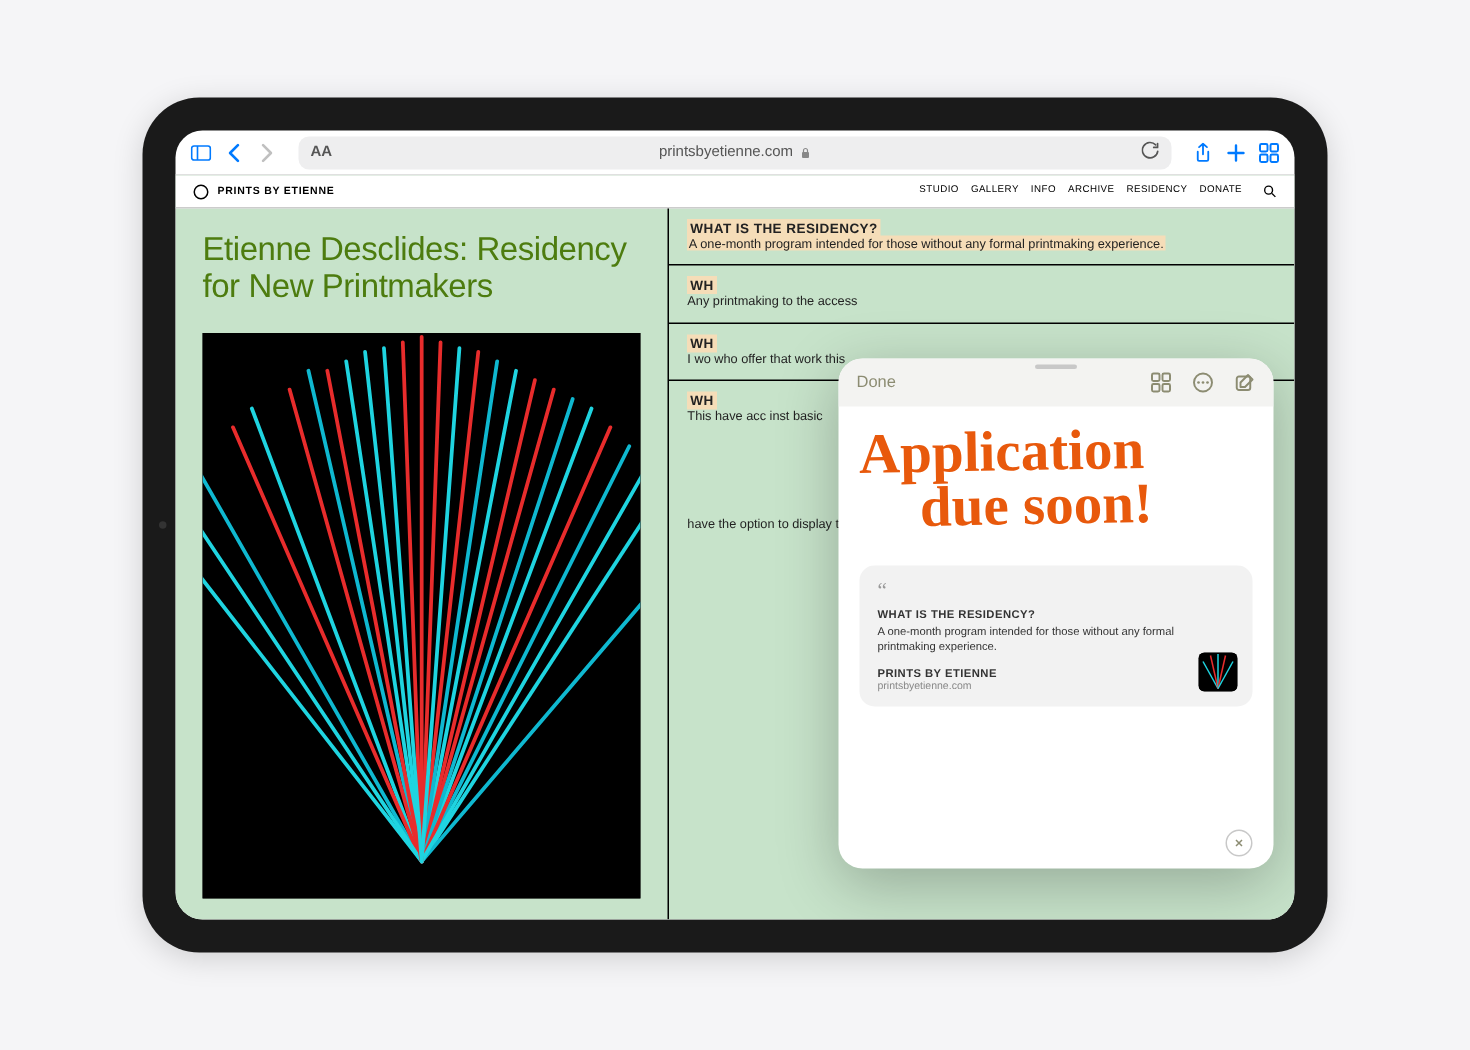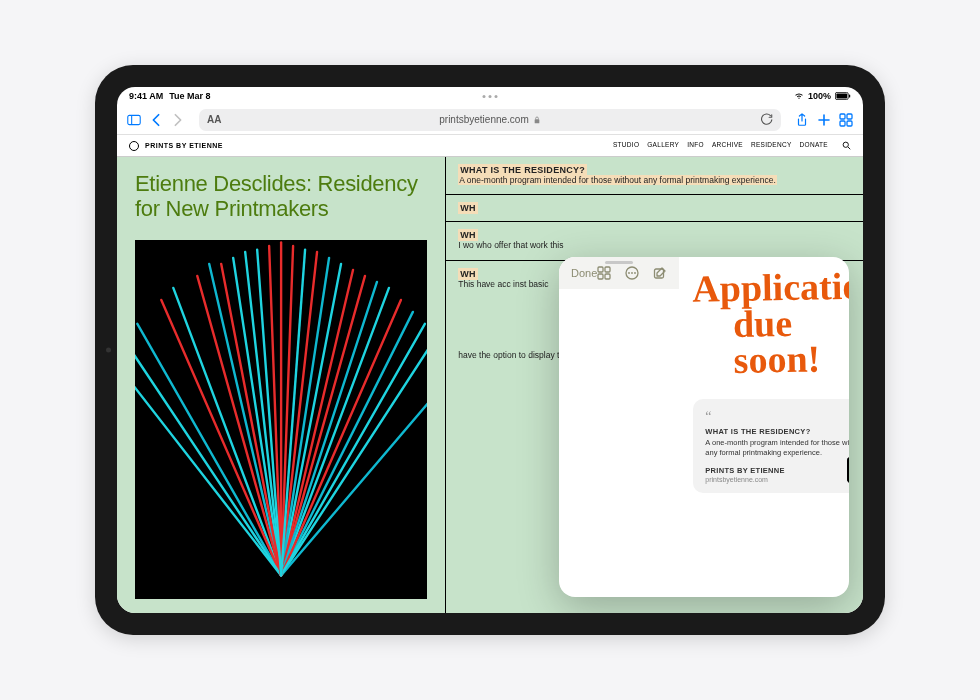--- a/index.html
+++ b/index.html
@@ -165,21 +165,21 @@
   .quick-note {
     position: absolute;
     right: 14px;
     top: 122px;
     width: 290px;
     height: 340px;
     background: #fff;
     border-radius: 16px;
     box-shadow: 0 10px 40px rgba(0,0,0,0.25);
     display: flex;
-    flex-direction: row;
+    flex-direction: column;
     overflow: hidden;
   }
   .qn-header {
     height: 32px;
     background: #f3f3f1;
     display: flex;
     align-items: center;
     padding: 0 12px;
     position: relative;
   }
@@ -254,42 +254,20 @@
     font-size: 10px;
   }
 </style>
 </head>
 <body>
 
 <div class="device">
   <div class="camera"></div>
   <div class="screen">
 
-    <div class="status-bar">
-      <div class="status-left">
-        <span>9:41 AM</span>
-        <span>Tue Mar 8</span>
-      </div>
-      <div class="status-center">
-        <div class="dot"></div>
-          <div class="dot"></div>
-          <div class="dot"></div>
-      </div>
-      <div class="status-right">
-        <svg class="wifi-icon" viewBox="0 0 16 12">
-          <path d="M8 10.5a1 1 0 100-2 1 1 0 000 2zM4.5 7a5 5 0 017 0l-1 1a3.6 3.6 0 00-5 0zM2 4.5a8.5 8.5 0 0112 0l-1 1a7.1 7.1 0 00-10 0z" fill="#000"></path>
-        </svg>
-        <span>100%</span>
-        <svg class="battery-icon" viewBox="0 0 20 10">
-          <rect x="0.5" y="0.5" width="16" height="9" rx="2" fill="none" stroke="#000" stroke-width="1"></rect>
-          <rect x="1.8" y="1.8" width="13.4" height="6.4" rx="1" fill="#000"></rect>
-          <rect x="17.5" y="3" width="1.5" height="4" rx="0.7" fill="#000"></rect>
-        </svg>
-      </div>
-    </div>
 
     <div class="safari-bar">
       <div class="sf-btn">
         <svg class="sf-icon" viewBox="0 0 18 14">
             <rect x="1" y="1" width="16" height="12" rx="2" fill="none" stroke="#007aff" stroke-width="1.4"></rect>
             <line x1="6" y1="1" x2="6" y2="13" stroke="#007aff" stroke-width="1.4"></line>
           </svg>
       </div>
       <div class="sf-btn">
         <svg class="sf-icon" viewBox="0 0 12 16">
@@ -395,20 +373,21 @@
           </div>
         </div>
 
         <div class="col-right">
           <div class="sec">
             <span class="sec-title">WHAT IS THE RESIDENCY?</span>
             <div class="sec-body"><span class="hl">A one-month program intended for those without any formal printmaking experience.</span></div>
           </div>
           <div class="sec">
             <span class="sec-title">WH</span>
+            <div class="sec-body">Any printmaking to the access</div>
           </div>
           <div class="sec">
             <span class="sec-title">WH</span>
             <div class="sec-body">I wo who offer that work this</div>
           </div>
           <div class="sec" style="border-bottom:none; flex:1;">
             <span class="sec-title">WH</span>
             <div class="sec-body">This have acc inst basic</div>
             <div class="sec-body" style="margin-top:60px;">have the option to display the work you produced in my street-facing window gallery—(not mandatory)</div>
           </div>

